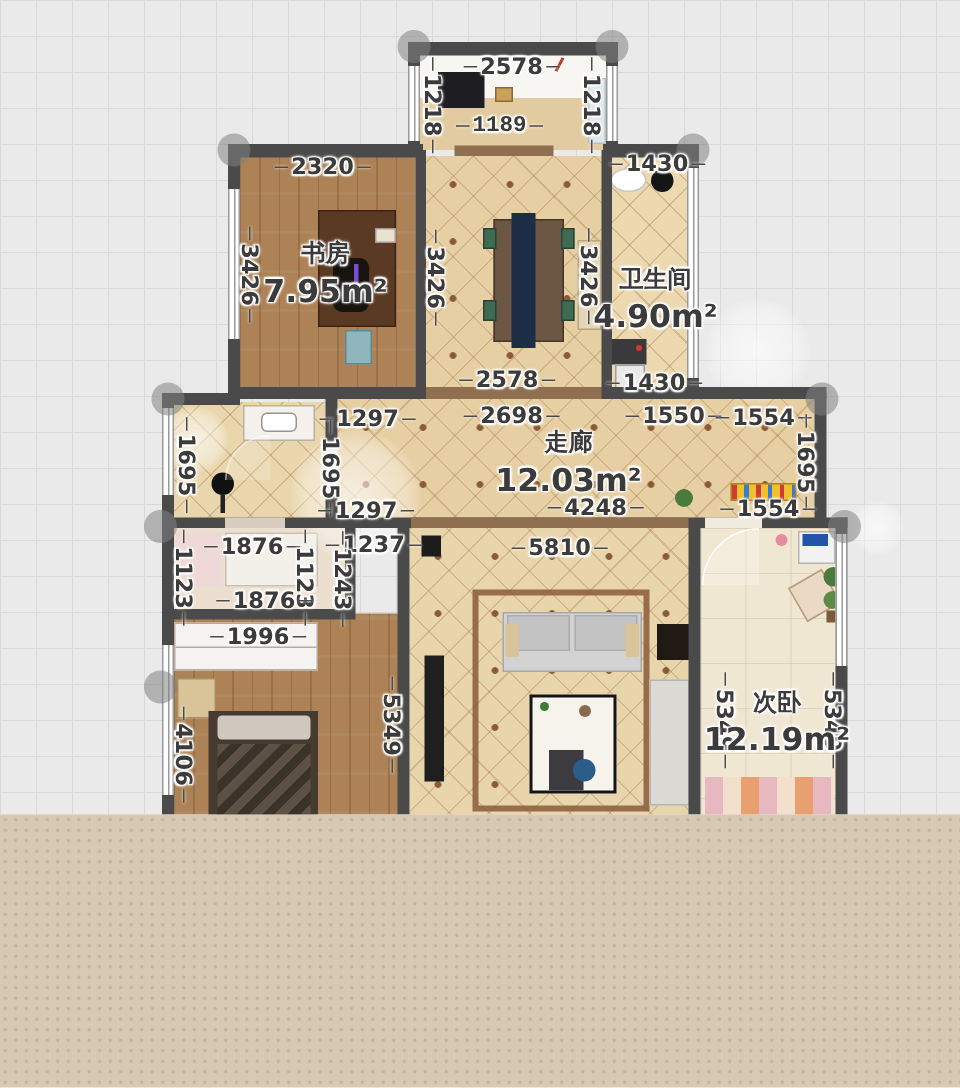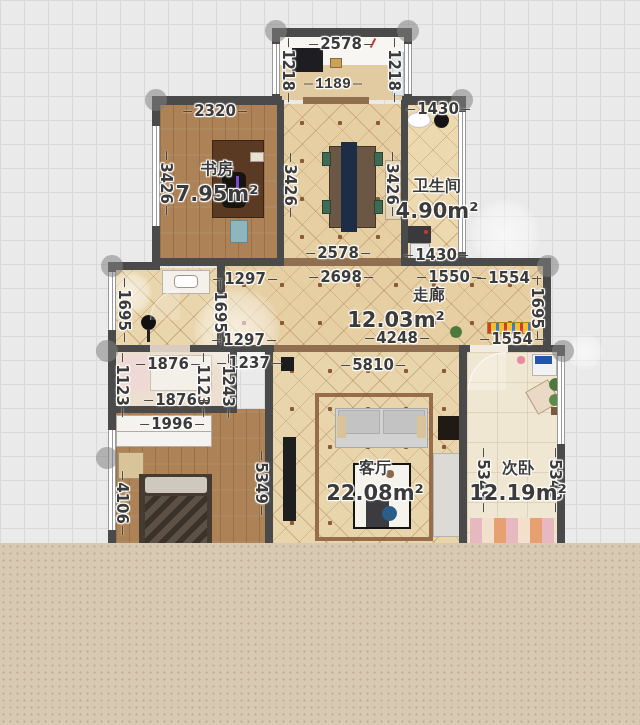--- a/index.html
+++ b/index.html
@@ -340,27 +340,23 @@
     </div>
 
   <div class="abs room-label" style="left:217px;top:183px;">
     <div class="rname">书房</div>
     <div class="rarea">7.95m²</div>
   </div>
   <div class="abs room-label" style="left:437px;top:200px;">
     <div class="rname">卫生间</div>
     <div class="rarea">4.90m²</div>
   </div>
-  <div class="abs room-label" style="left:396px;top:309px;text-align:right;">
+  <div class="abs room-label" style="left:379px;top:309px;">
     <div class="rname">走廊</div>
     <div class="rarea">12.03m²</div>
-  </div>
-  <div class="abs room-label" style="left:375px;top:482px;">
-    <div class="rname">客厅</div>
-    <div class="rarea">22.08m²</div>
   </div>
   <div class="abs room-label" style="left:518px;top:482px;">
     <div class="rname">次卧</div>
     <div class="rarea">12.19m²</div>
   </div>
 
 </div>
 
 <div id="band"></div>
 

